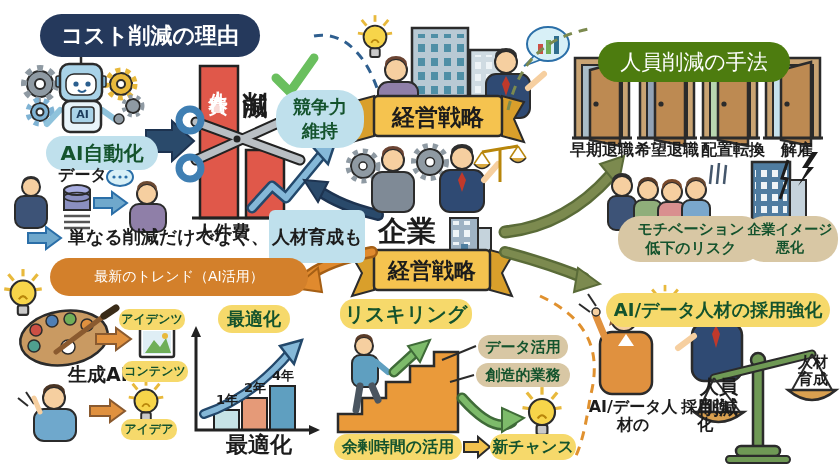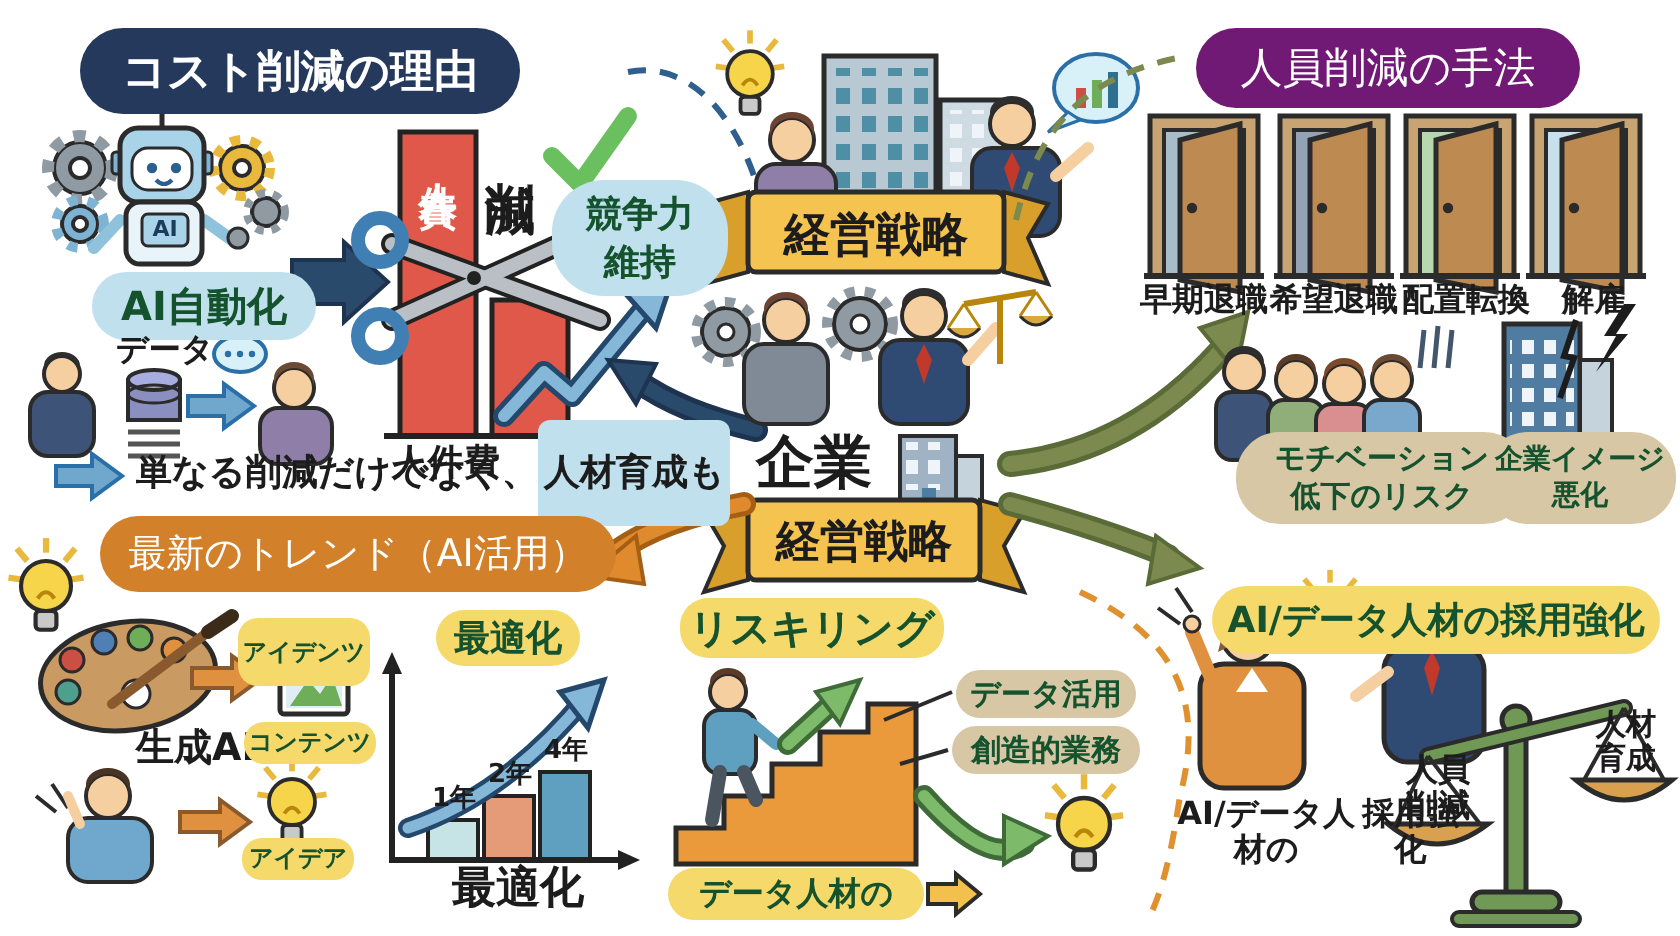--- a/index.html
+++ b/index.html
@@ -6,21 +6,21 @@
   .canvas{position:relative;width:840px;height:468px;background:#ffffff;overflow:hidden;
           font-family:"DejaVu Sans",sans-serif;}
   .art{position:absolute;left:0;top:0;z-index:1;}
   .txt{position:absolute;z-index:3;font-weight:700;color:#1c1c1c;line-height:1.1;}
   .center{display:flex;align-items:center;justify-content:center;text-align:center;}
   .badge{border-radius:22px;color:#ffffff;z-index:3;position:absolute;}
   .pill{position:absolute;z-index:3;border-radius:14px;font-weight:700;color:#14532d;}
   .vtext{writing-mode:vertical-rl;text-orientation:upright;}
   .hl-blue{background:#bfe0ec;border-radius:6px;padding:16px 3px;}
   .navy-badge{background:#25395c;}
-  .olive-badge{background:#701a75;border-radius:20px;}
+  .olive-badge{background:#4d7c0f;border-radius:20px;margin-top:28px;}
   .orange-badge{background:#d3802b;border-radius:20px;}
   .yellow-pill{background:#f6d96b;}
   .tan-pill{background:#d8c7a4;border-radius:22px;}
   .blue-pill{background:#bfe0ec;border-radius:18px;}
   .ribbon-text{position:absolute;z-index:3;font-weight:700;color:#1c1c1c;}
 </style>
 </head>
 <body>
 
 <div class="canvas">
@@ -409,42 +409,43 @@
 <div class="pill tan-pill center" style="left:618px;top:216px;width:146px;height:46px;font-size:15px;display:flex;flex-direction:column;align-items:center;justify-content:center;">
   <span>モチベーション</span>
   <span>低下のリスク</span>
 </div>
 <div class="pill tan-pill center" style="left:742px;top:216px;width:96px;height:46px;font-size:14px;display:flex;flex-direction:column;align-items:center;justify-content:center;">
   <span>企業イメージ</span>
   <span>悪化</span>
 </div>
 <div class="pill yellow-pill center" style="left:606px;top:262px;width:224px;height:34px;font-size:18px;border-radius:17px;margin-top:31px;">AI/データ人材の採用強化</div>
 
-<div class="badge orange-badge center" style="left:50px;top:258px;width:258px;height:38px;font-size:19px;">最新のトレンド（AI活用）</div>
+<div class="badge orange-badge center" style="left:50px;top:258px;width:258px;height:38px;font-size:14px;">最新のトレンド（AI活用）</div>
 <div class="txt" style="left:68px;top:364px;font-size:19px;">生成AI</div>
-<div class="pill yellow-pill center" style="left:119px;top:309px;width:66px;height:34px;font-size:12px;border-radius:10px;font-family:Liberation Mono, monospace;">アイデンツ</div>
+<div class="pill yellow-pill center" style="left:119px;top:309px;width:66px;height:21px;font-size:12px;border-radius:10px;font-family:Liberation Mono, monospace;">アイデンツ</div>
 <div class="pill yellow-pill center" style="left:122px;top:361px;width:66px;height:21px;font-size:12px;border-radius:10px;">コンテンツ</div>
 <div class="pill yellow-pill center" style="left:121px;top:419px;width:56px;height:21px;font-size:12px;border-radius:10px;">アイデア</div>
 <div class="txt" style="left:32px;top:434px;font-size:19px;margin-top:37px;">人間へを助ける</div>
 <div class="pill yellow-pill center" style="left:218px;top:305px;width:72px;height:28px;font-size:18px;">最適化</div>
 <div class="txt" style="left:216px;top:393px;font-size:13px;">1年</div>
 <div class="txt" style="left:244px;top:381px;font-size:13px;">2年</div>
 <div class="txt" style="left:272px;top:369px;font-size:13px;">4年</div>
 <div class="txt" style="left:226px;top:433px;font-size:22px;">最適化</div>
 
 <div class="pill yellow-pill center" style="left:340px;top:299px;width:132px;height:30px;font-size:20px;">リスキリング</div>
 <div class="pill tan-pill center" style="left:478px;top:335px;width:90px;height:24px;font-size:15px;border-radius:12px;">データ活用</div>
 <div class="pill tan-pill center" style="left:476px;top:363px;width:94px;height:24px;font-size:15px;border-radius:12px;">創造的業務</div>
-<div class="pill yellow-pill center" style="left:334px;top:434px;width:128px;height:26px;font-size:16px;">データ人材の</div>
+<div class="pill yellow-pill center" style="left:334px;top:434px;width:128px;height:26px;font-size:16px;">余剰時間の活用</div>
+<div class="pill yellow-pill center" style="left:490px;top:434px;width:86px;height:26px;font-size:16px;">新チャンス</div>
 
 <div class="txt center" style="left:586px;top:398px;width:144px;font-size:16px;display:flex;flex-direction:row;align-items:center;">
   <span>AI/データ人材の</span>
   <span>採用強化</span>
 </div>
-<div class="txt center" style="left:698px;top:376px;width:42px;font-size:16px;display:flex;flex-direction:column;align-items:center;">
+<div class="txt center" style="left:698px;top:376px;width:42px;font-size:19px;display:flex;flex-direction:column;align-items:center;">
   <span>人員</span>
   <span>削減</span>
 </div>
 <div class="txt center" style="left:792px;top:354px;width:42px;font-size:15px;display:flex;flex-direction:column;align-items:center;">
   <span>人材</span>
   <span>育成</span>
 </div>
 
 </div>
 

